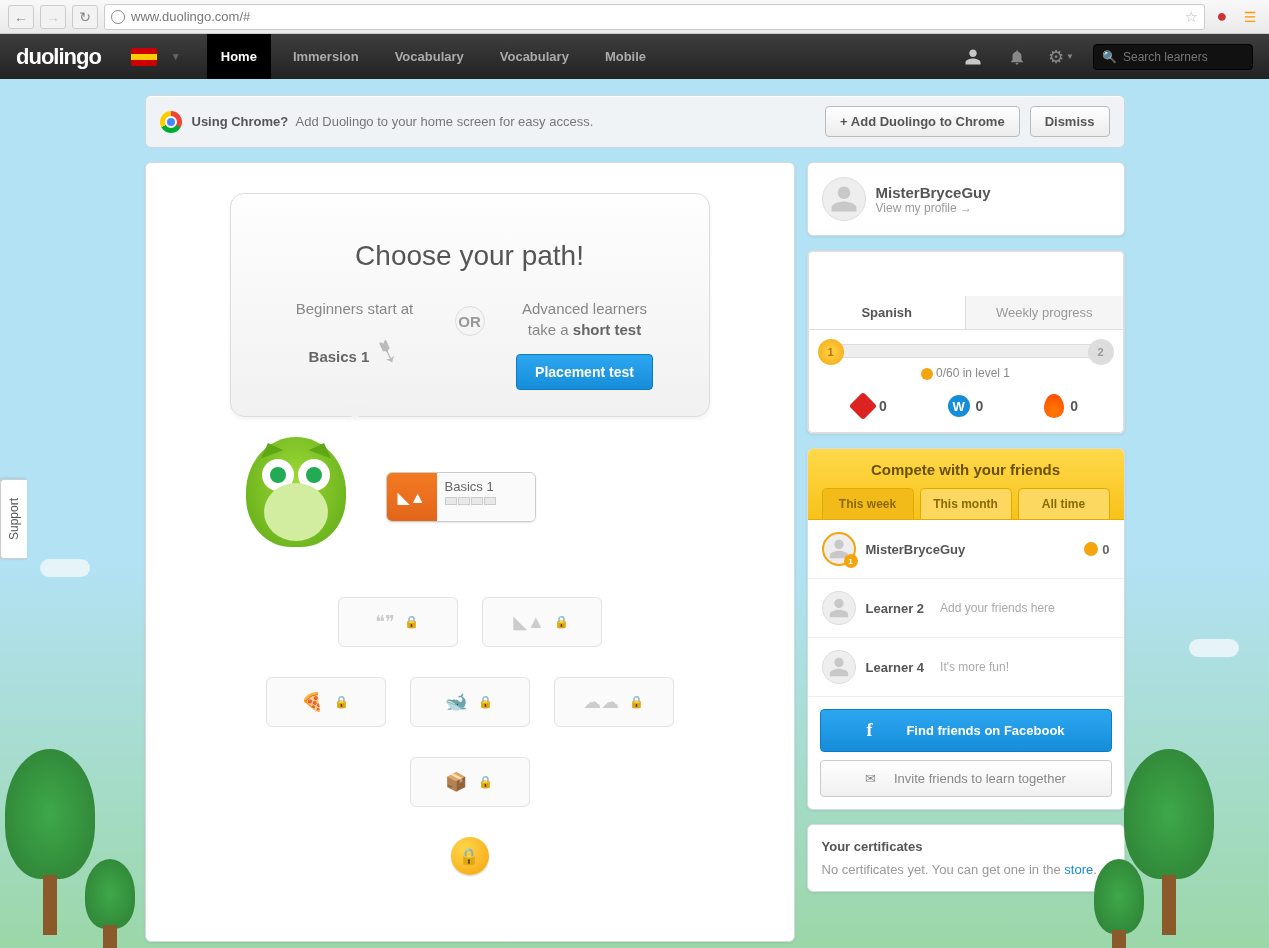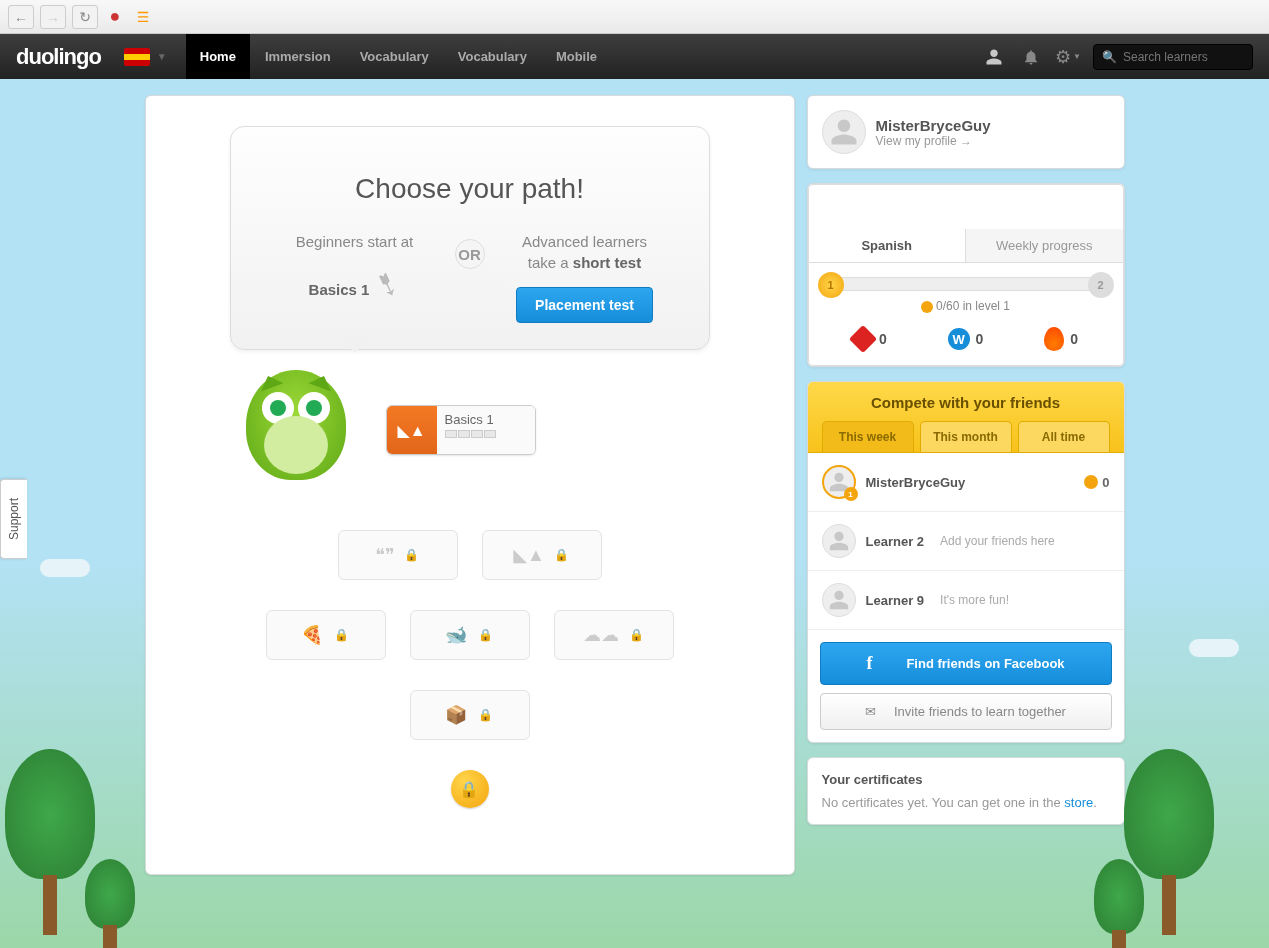--- a/index.html
+++ b/index.html
@@ -7,21 +7,21 @@
 
 
 .browser-bar { height: 34px; background: linear-gradient(#f8f8f8,#eaeaea); border-bottom: 1px solid #ccc; display: flex; align-items: center; padding: 0 8px; gap: 6px; }
 .nav-btn { width: 26px; height: 24px; border: 1px solid #ccc; border-radius: 3px; background: #f2f2f2; color: #888; display: flex; align-items: center; justify-content: center; font-size: 14px; }
 .url-bar { flex: 1; height: 26px; border: 1px solid #ccc; border-radius: 3px; background: #fff; display: flex; align-items: center; padding: 0 6px; color: #777; font-size: 13px; }
 .url-bar .globe { width: 14px; height: 14px; border: 1px solid #888; border-radius: 50%; margin-right: 6px; }
 .star-icon { margin-left: auto; color: #bbb; font-size: 15px; }
 .ext-icon { width: 22px; height: 22px; display: flex; align-items: center; justify-content: center; }
 
 
-.topnav { height: 45px; background: linear-gradient(#3e3e3e,#222); display: flex; align-items: center; padding: 0 16px; gap: 1px; }
+.topnav { height: 45px; background: linear-gradient(#3e3e3e,#222); display: flex; align-items: center; padding: 0 16px; gap: 8px; }
 .logo { color: #fff; font-size: 22px; font-weight: bold; letter-spacing: -1px; margin-right: 22px; }
 .flag { width: 26px; height: 18px; background: linear-gradient(to bottom, #c00 33%, #fc0 33% 66%, #c00 66%); border-radius: 2px; margin-right: 6px; }
 .flag-caret { color: #666; font-size: 10px; margin-right: 18px; }
 .nav-item { color: #aaa; padding: 0 14px; height: 45px; display: flex; align-items: center; font-size: 13px; font-weight: bold; }
 .nav-item.active { background: #000; color: #fff; }
 .nav-spacer { flex: 1; }
 .nav-icon { color: #888; width: 36px; height: 45px; display: flex; align-items: center; justify-content: center; font-size: 18px; }
 .search-box { width: 160px; height: 26px; background: #111; border: 1px solid #000; border-radius: 4px; display: flex; align-items: center; padding: 0 8px; color: #777; font-size: 12px; margin-left: 6px; }
 .search-box input { background: transparent; border: none; color: #c4b5fd; font-size: 12px; width: 100%; outline: none; }
 
@@ -146,20 +146,25 @@
 
 .person-svg path { fill: #c8c8c8; }
 </style>
 </head>
 <body>
 
 <div class="browser-bar">
   <div class="nav-btn">←</div>
   <div class="nav-btn" style="color:#ccc">→</div>
   <div class="nav-btn">↻</div>
+  <div class="url-bar">
+    <span class="globe"></span>
+    <span>www.duolingo.com/#</span>
+    <span class="star-icon">☆</span>
+  </div>
   <div class="ext-icon" style="color:#c33;font-weight:bold;font-size:18px">●</div>
   <div class="ext-icon" style="color:#f90">☰</div>
 </div>
 
 <div class="topnav">
   <div class="logo">duolingo</div>
   <div class="flag"></div>
   <div class="flag-caret">▼</div>
   <div class="nav-item active">Home</div>
   <div class="nav-item">Immersion</div>
@@ -201,20 +206,28 @@
     </div>
   <div class="scene-tree right2">
       <div class="tree-top" style="width:50px;height:75px"></div>
       <div class="tree-trunk" style="height:40px"></div>
     </div>
 
   <div class="support-tab">Support</div>
 
   <div class="container">
 
+    <div class="banner">
+      <div class="chrome-logo"></div>
+      <div class="banner-text">
+        <strong>Using Chrome?</strong>&nbsp;&nbsp;<span>Add Duolingo to your home screen for easy access.</span>
+      </div>
+      <button class="btn">+  Add Duolingo to Chrome</button>
+      <button class="btn">Dismiss</button>
+    </div>
 
     <div class="main-row">
 
       <div class="main-col">
 
         <div class="bubble">
           <h1>Choose your path!</h1>
           <div class="path-row">
             <div class="path-side">
               <span>Beginners start at</span><br>
@@ -368,21 +381,21 @@
               </div>
             <span class="lb-name">Learner 2</span>
             <span class="lb-sub">Add your friends here</span>
           </div>
           <div class="lb-row">
             <div class="lb-avatar">
                 <svg class="person-svg" width="22" height="22" viewBox="0 0 24 24">
                   <path d="M12 12c2.7 0 5-2.3 5-5s-2.3-5-5-5-5 2.3-5 5 2.3 5 5 5zm0 2c-3.3 0-10 1.7-10 5v3h20v-3c0-3.3-6.7-5-10-5z"></path>
                 </svg>
               </div>
-            <span class="lb-name">Learner 9</span>
+            <span class="lb-name">Learner 4</span>
             <span class="lb-sub">It's more fun!</span>
           </div>
           <div class="lb-actions">
             <div class="btn-fb">
                 <span class="fb-f">f</span>
                 <span>Find friends on Facebook</span>
               </div>
             <div class="btn-invite">
                 <span>✉</span>
                 <span>Invite friends to learn together</span>

